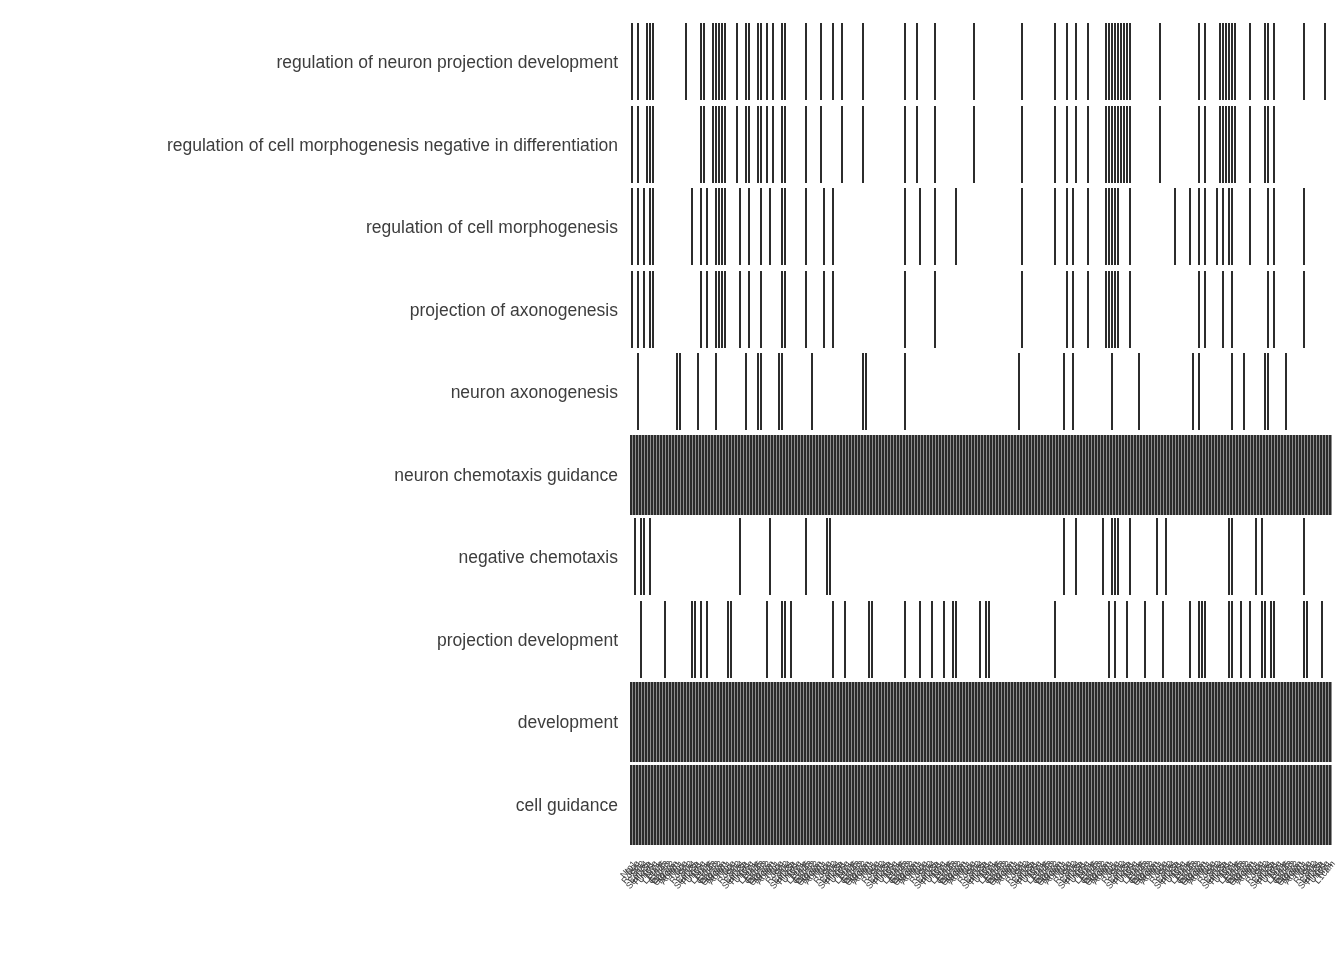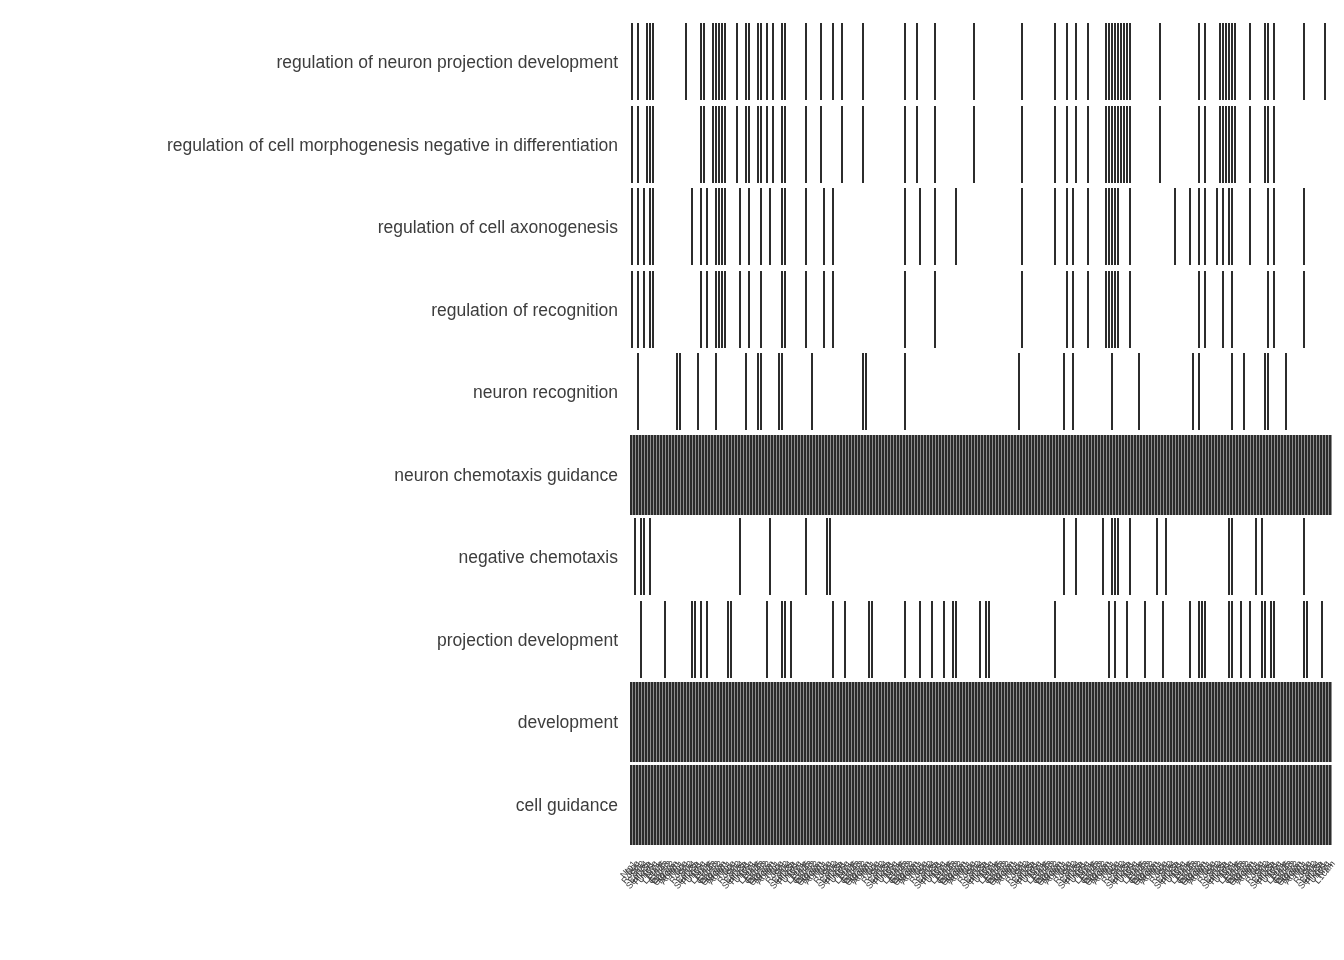--- a/index.html
+++ b/index.html
@@ -14,23 +14,23 @@
         transform:translate(-100%,0) rotate(-50deg);transform-origin:100% 2px;}
   .xband{position:absolute;left:0;top:0;width:1344px;height:960px;pointer-events:none;}
 </style>
 </head>
 <body>
 
 <div id="canvas">
   <div id="ylabs">
       <div class="ylab" style="top: 62.25px;">regulation of neuron projection development</div>
       <div class="ylab" style="top: 144.75px;">regulation of cell morphogenesis negative in differentiation</div>
-      <div class="ylab" style="top: 227.25px;">regulation of cell axonogenesis</div>
-      <div class="ylab" style="top: 309.75px;">regulation of recognition</div>
-      <div class="ylab" style="top: 392.25px;">neuron recognition</div>
+      <div class="ylab" style="top: 227.25px;">regulation of cell morphogenesis</div>
+      <div class="ylab" style="top: 309.75px;">projection of axonogenesis</div>
+      <div class="ylab" style="top: 392.25px;">neuron axonogenesis</div>
       <div class="ylab" style="top: 474.75px;">neuron chemotaxis guidance</div>
       <div class="ylab" style="top: 557.25px;">negative chemotaxis</div>
       <div class="ylab" style="top: 639.75px;">projection development</div>
       <div class="ylab" style="top: 722.25px;">development</div>
       <div class="ylab" style="top: 804.75px;">cell guidance</div>
     </div>
   <div id="plot">
       <div class="row" style="top: 22px; height: 80px;">
         <div class="bar" style="left: 1px;"></div>
         <div class="bar" style="left: 7px;"></div>

